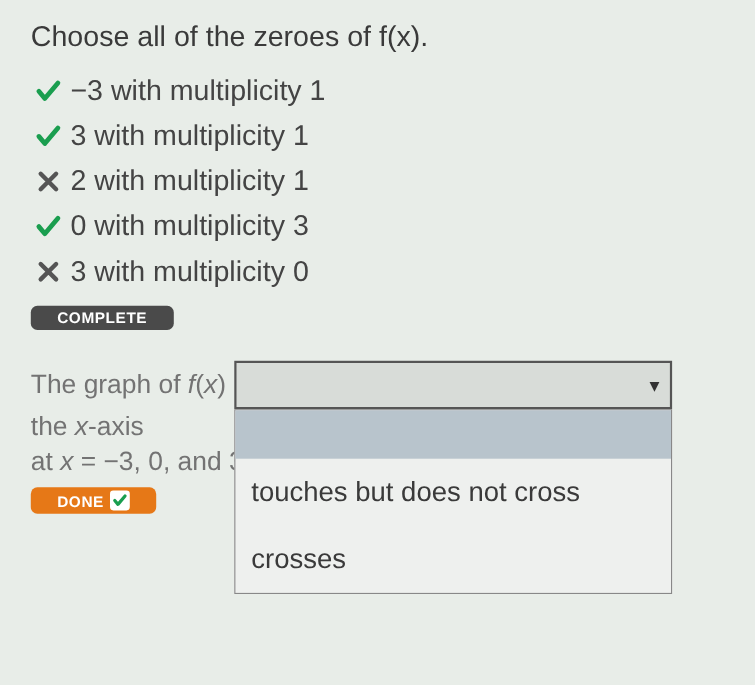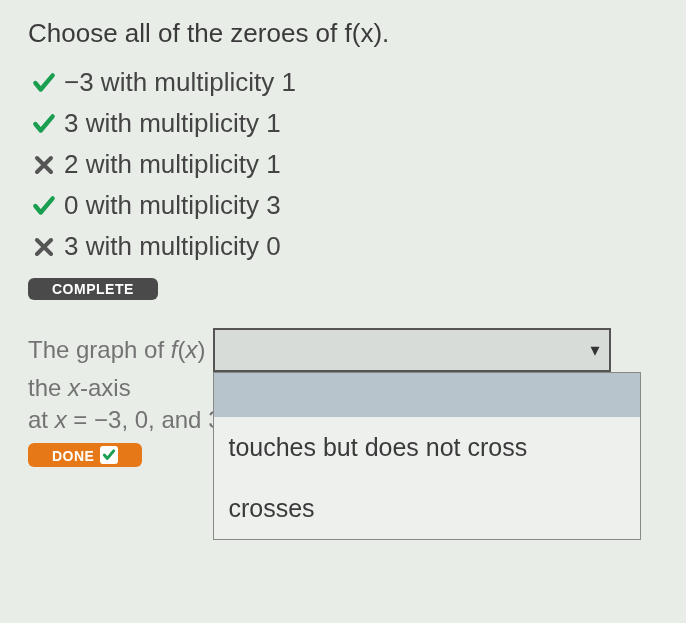--- a/index.html
+++ b/index.html
@@ -85,21 +85,21 @@
       padding-right: 10px;
     }
     .chevron {
       font-size: 18px;
       color: #333;
     }
     .dropdown-list {
       position: absolute;
       top: 44px;
       left: 0;
-      width: 428px;
+      width: 398px;
       background: #eef0ee;
       border: 1px solid #888;
       z-index: 10;
     }
     .dropdown-item {
       padding: 16px 14px;
       font-size: 25px;
       color: #3a3a3a;
     }
     .dropdown-item.blank {

